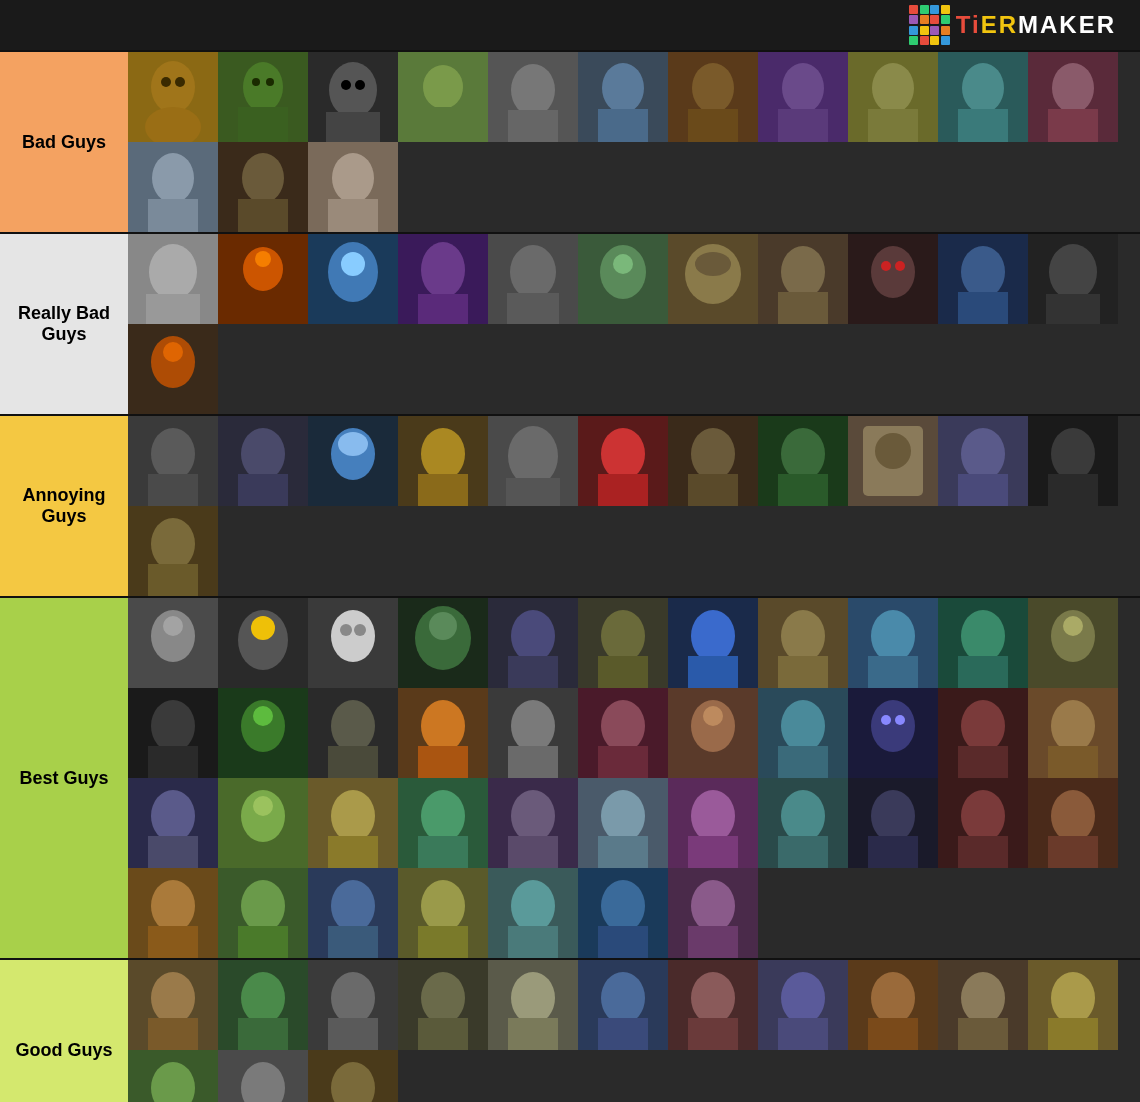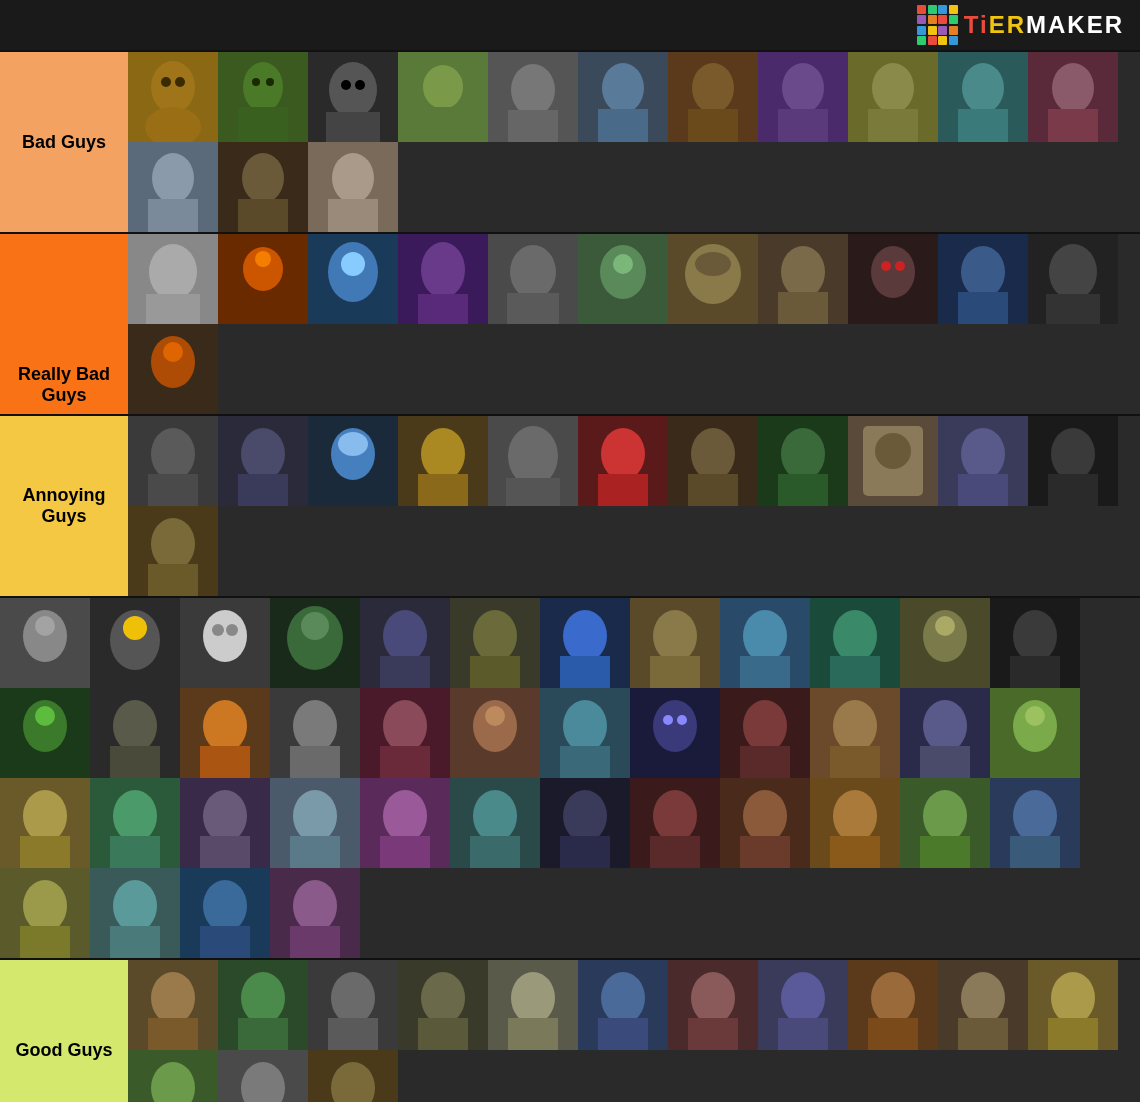--- a/index.html
+++ b/index.html
@@ -11,41 +11,40 @@
 
     .tier-list {
       width: 1140px;
     }
 
     .header {
       background: #1a1a1a;
       display: flex;
       justify-content: flex-end;
       align-items: center;
-      padding: 8px 16px;
+      padding: 8px 24px;
       height: 50px;
     }
 
     .tier-row {
       display: flex;
       width: 1140px;
       border-top: 2px solid #111;
     }
 
     .tier-label {
       width: 128px;
       min-width: 128px;
       display: flex;
       align-items: center;
       justify-content: center;
       text-align: center;
       font-size: 18px;
       font-weight: bold;
       color: #000;
-      padding: 8px;
       word-break: break-word;
     }
 
     .tier-content {
       flex: 1;
       background: #2a2a2a;
       display: flex;
       flex-wrap: wrap;
       align-content: flex-start;
       min-height: 90px;
@@ -287,21 +286,21 @@
               <rect width="90" height="90" fill="#7a6a5a"></rect>
               <ellipse cx="45" cy="36" rx="21" ry="25" fill="#aa9a8a"></ellipse>
               <rect x="20" y="57" width="50" height="33" fill="#9a8a7a"></rect>
             </svg>
           </div>
         </div>
     </div>
   </div>
 
   <div class="tier-row tier-really-bad-guys">
-    <div class="tier-label" style="background:#f97316;align-items:flex-end;">
+    <div class="tier-label" style="background:#e5e5e5;">
       <span>Really Bad Guys</span>
     </div>
     <div class="tier-content">
 
       <div class="card">
           <div class="card-inner c3">
             <svg width="90" height="90" viewBox="0 0 90 90">
               <rect width="90" height="90" fill="#888"></rect>
               <ellipse cx="45" cy="38" rx="24" ry="28" fill="#aaa"></ellipse>
               <rect x="18" y="60" width="54" height="30" fill="#999"></rect>
@@ -524,20 +523,23 @@
               <rect width="90" height="90" fill="#4a3a1a"></rect>
               <ellipse cx="45" cy="38" rx="22" ry="26" fill="#7a6a3a"></ellipse>
               <rect x="20" y="58" width="50" height="32" fill="#6a5a2a"></rect>
             </svg>
           </div>
         </div>
     </div>
   </div>
 
   <div class="tier-row tier-best-guys">
+    <div class="tier-label" style="background:#a8d04a;">
+      <span>Best Guys</span>
+    </div>
     <div class="tier-content">
 
       <div class="card">
           <div class="card-inner">
             <svg width="90" height="90" viewBox="0 0 90 90">
               <rect width="90" height="90" fill="#4a4a4a"></rect>
               <ellipse cx="45" cy="38" rx="22" ry="26" fill="#888"></ellipse>
               <circle cx="45" cy="28" r="10" fill="#aaa" opacity="0.8"></circle>
             </svg>
           </div>

